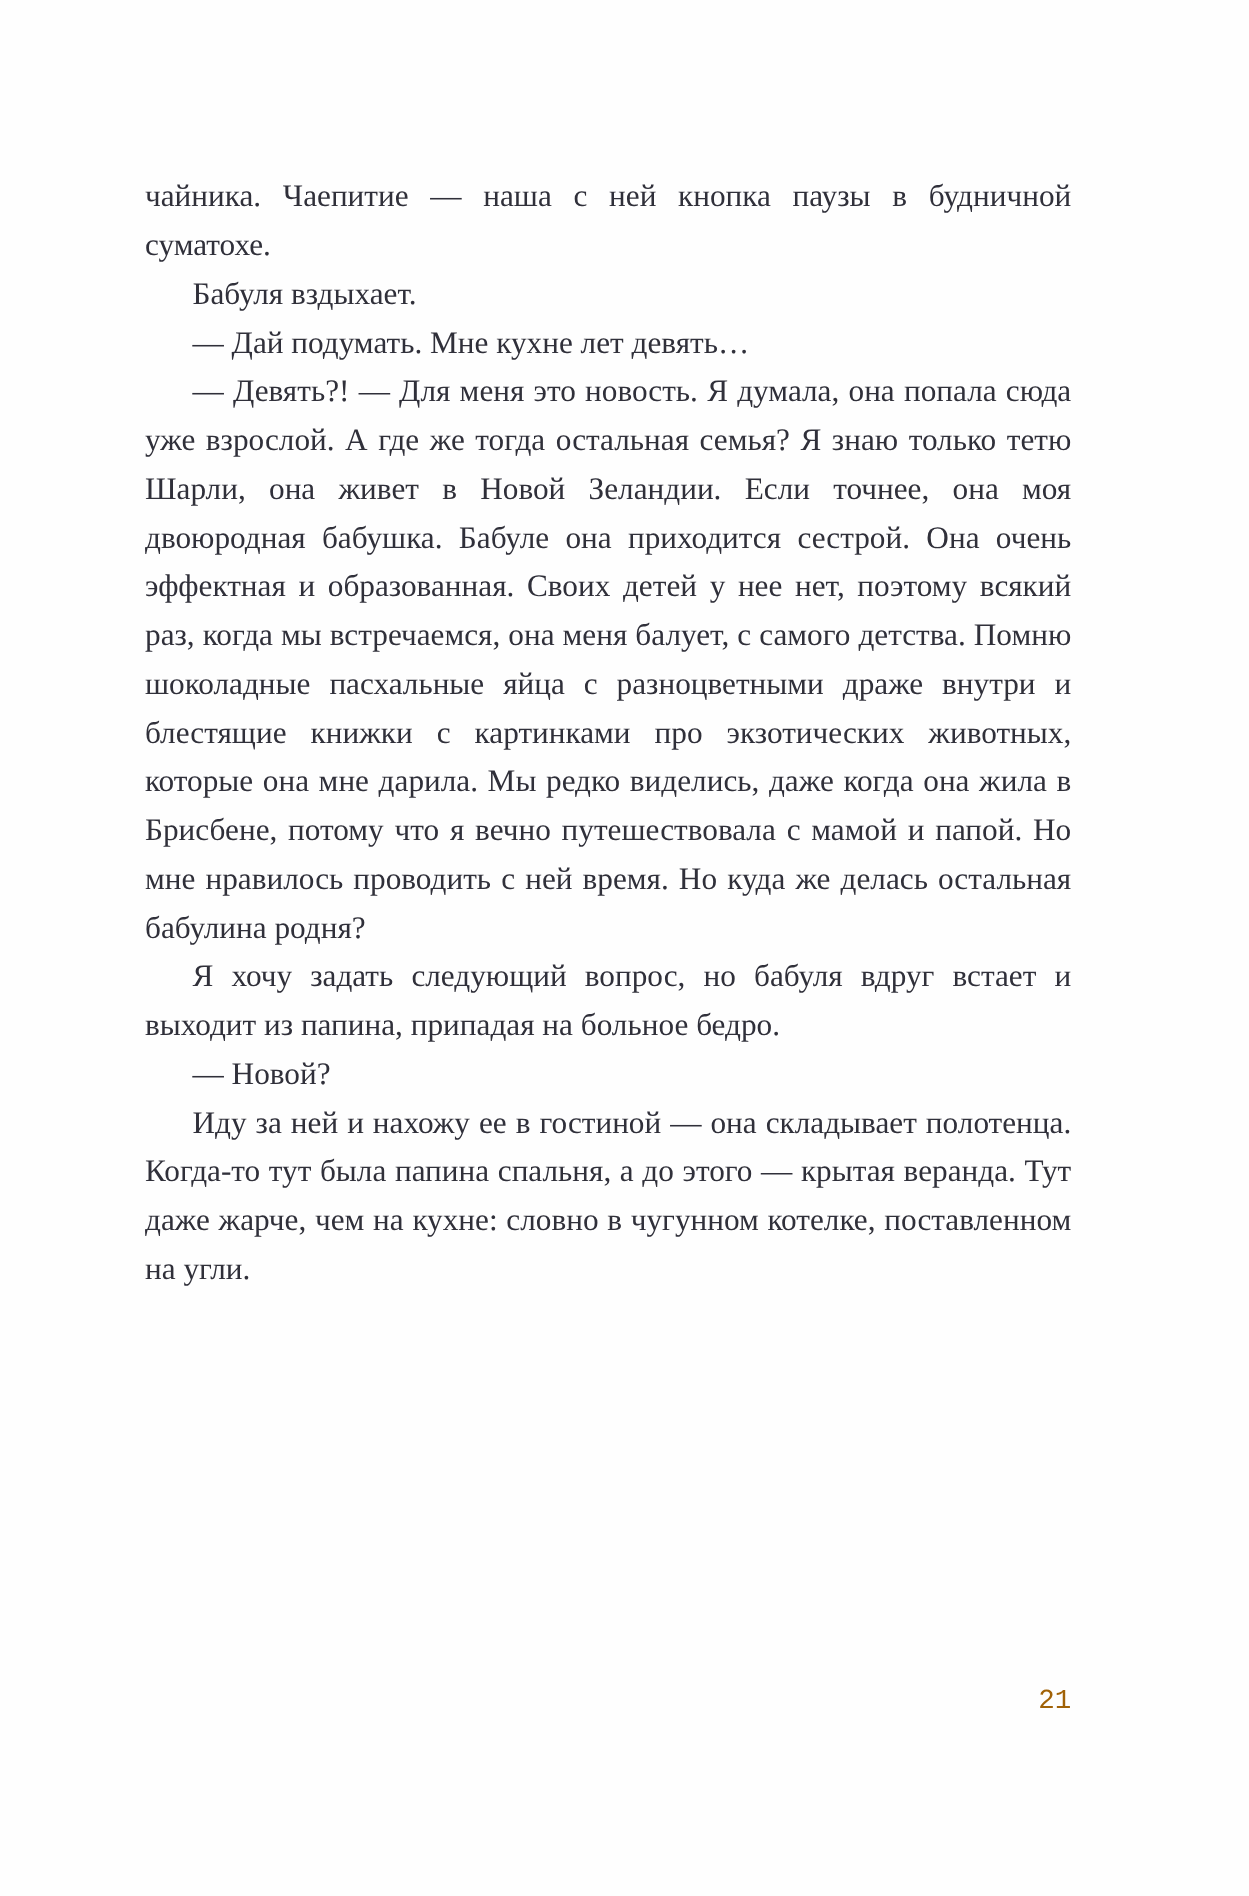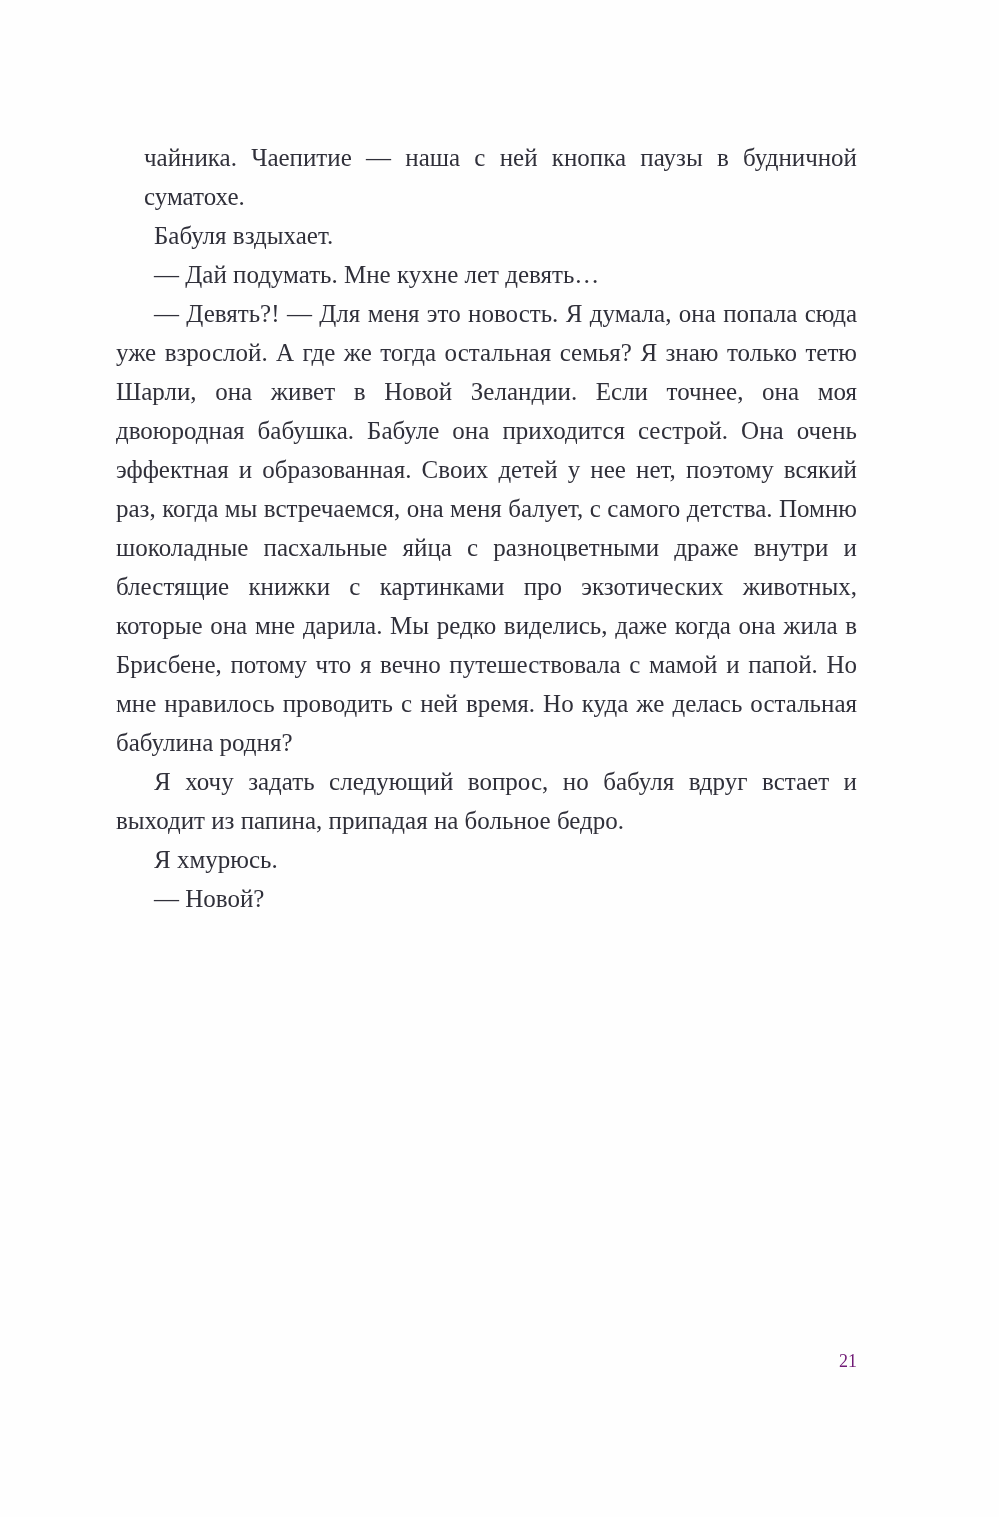--- a/index.html
+++ b/index.html
@@ -32,40 +32,40 @@
     hyphens: auto;
     -webkit-hyphens: auto;
   }
   .text-block p {
     margin: 0;
     padding: 0;
     text-indent: 38px;
   }
   .text-block p.continuation {
     text-indent: 0;
-    margin-left: 28px;
   }
   .page-number {
     position: absolute;
     left: 116px;
     top: 1348px;
     width: 741px;
     text-align: right;
-    font-size: 18px;
+    font-size: 22px;
     line-height: 26px;
-    color: #701a75;
+    color: #a16207;
+    font-family: Liberation Mono, monospace;
   }
 </style>
 </head>
 <body>
 
 <div class="page">
   <div class="text-block">
     <p class="continuation">чайника. Чаепитие — наша с ней кнопка паузы в будничной суматохе.</p>
     <p>Бабуля вздыхает.</p>
     <p>— Дай подумать. Мне кухне лет девять…</p>
     <p>— Девять?! — Для меня это новость. Я думала, она попала сюда уже взрослой. А где же тогда остальная семья? Я знаю только тетю Шарли, она живет в Новой Зеландии. Если точнее, она моя двоюродная бабушка. Бабуле она приходится сестрой. Она очень эффектная и образованная. Своих детей у нее нет, поэтому всякий раз, когда мы встречаемся, она меня балует, с самого детства. Помню шоколадные пасхальные яйца с разноцветными драже внутри и блестящие книжки с картинками про экзотических животных, которые она мне дарила. Мы редко виделись, даже когда она жила в Брисбене, потому что я вечно путешествовала с мамой и папой. Но мне нравилось проводить с ней время. Но куда же делась остальная бабулина родня?</p>
     <p>Я хочу задать следующий вопрос, но бабуля вдруг встает и выходит из папина, припадая на больное бедро.</p>
-    <p>Я хмурюсь.</p>
     <p>— Новой?</p>
+    <p>Иду за ней и нахожу ее в гостиной — она складывает полотенца. Когда-то тут была папина спальня, а до этого — крытая веранда. Тут даже жарче, чем на кухне: словно в чугунном котелке, поставленном на угли.</p>
   </div>
   <div class="page-number">21</div>
 </div>
 
 </body></html>

